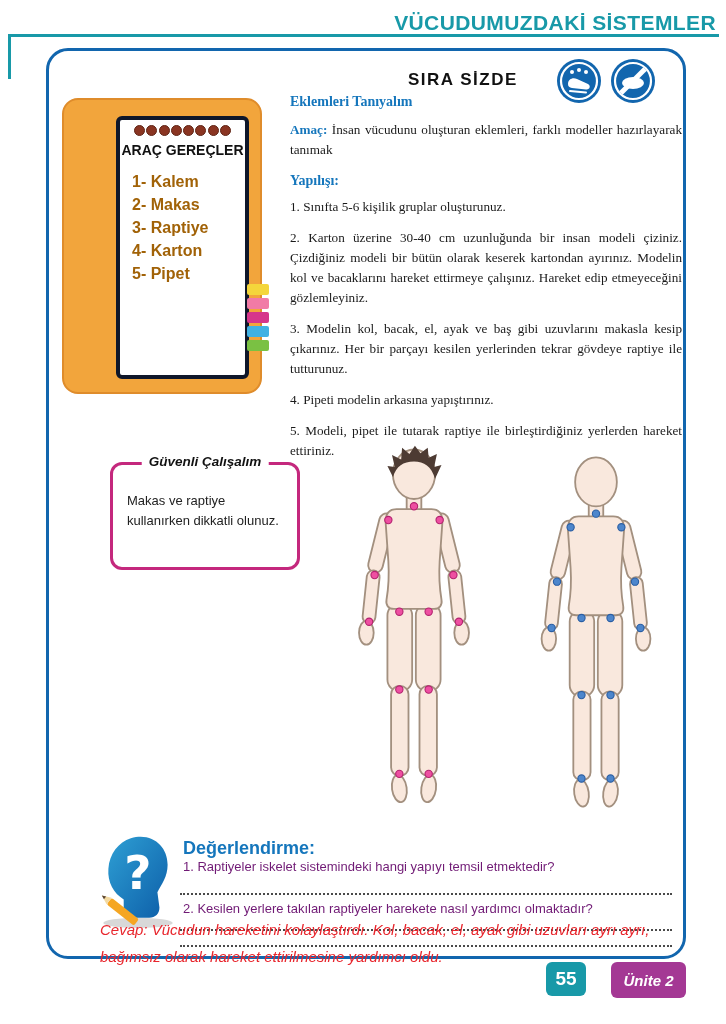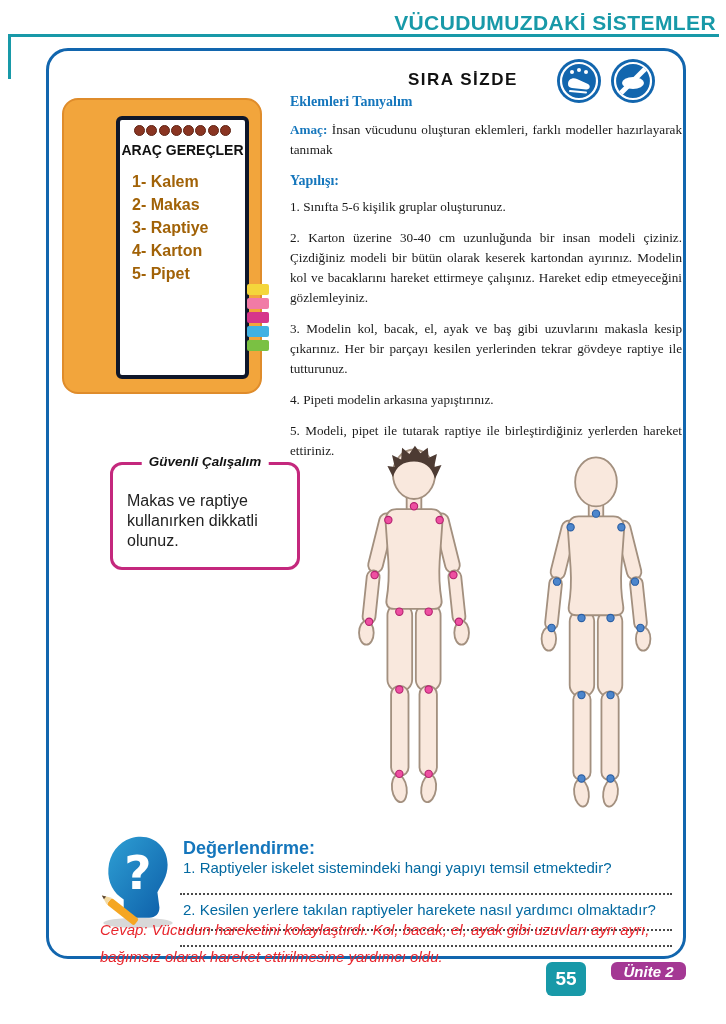--- a/index.html
+++ b/index.html
@@ -34,54 +34,54 @@
   .materials-title{margin-top:22px;text-align:center;font-weight:bold;font-size:14px;color:#111;}
   .materials-list{margin:12px 0 0 12px;font-size:16px;line-height:23px;color:#a16207;font-weight:bold;}
   .tab{position:absolute;width:22px;height:11px;border-radius:2px;left:183px;}
 
   
   .safety{position:absolute;left:74px;top:462px;width:184px;height:102px;
           border:3px solid #c4287d;border-radius:12px;background:#fff;margin-left:36px;}
   .safety-title{position:absolute;top:-11px;left:50%;transform:translateX(-50%);
                 background:#fff;padding:0 7px;font-weight:bold;font-style:italic;
                 font-size:13.5px;white-space:nowrap;color:#111;}
-  .safety-text{padding:26px 12px 0 14px;font-size:16px;line-height:20px;color:#222;}
+  .safety-text{padding:26px 12px 0 14px;font-size:13px;line-height:20px;color:#222;}
 
   
   .content-col{position:absolute;left:290px;top:92px;width:392px;font-size:13.2px;
                line-height:20px;text-align:justify;color:#1a1a1a;font-family:Liberation Serif, serif;}
   .blue-h{color:#1576bc;font-weight:bold;font-size:14px;margin:0 0 8px 0;text-align:left;}
   .blue-label{color:#1576bc;font-weight:bold;}
   .content-col p{margin:0 0 11px 0;}
   .content-col .h2{margin:2px 0 6px 0;}
 
   
   .figure{position:absolute;}
   .figure-left{left:336px;top:444px;width:156px;height:394px;}
   .figure-right{left:518px;top:452px;width:156px;height:390px;}
 
   
   .eval-icon{position:absolute;left:96px;top:832px;width:84px;height:96px;}
   .eval-title{position:absolute;left:183px;top:838px;color:#1576bc;font-weight:bold;font-size:18px;}
-  .eval-q{position:absolute;font-size:15px;color:#0369a1;}
+  .eval-q{position:absolute;font-size:13px;color:#701a75;}
   .eval-q1{left:183px;top:859px;width:495px;}
   .eval-q2{left:183px;top:901px;width:500px;}
   .dotline{position:absolute;height:14px;border-bottom:2px dotted #4a4a4a;}
   .dotline1{left:180px;top:879px;width:492px;}
   .dotline2{left:180px;top:915px;width:492px;}
   .dotline3{left:180px;top:931px;width:492px;}
   .answer{color:#e8262d;font-style:italic;}
   .eval-a1{position:absolute;left:196px;top:873px;font-size:15px;white-space:nowrap;}
   .eval-a2{position:absolute;left:100px;top:916px;width:570px;font-size:15px;line-height:27px;}
 
   
   .page-num{position:absolute;left:546px;top:962px;width:40px;height:34px;background:#1899a8;
             color:#fff;font-weight:bold;font-size:19px;border-radius:6px;display:flex;
             align-items:center;justify-content:center;}
-  .unit-badge{position:absolute;left:611px;top:962px;width:75px;height:18px;background:#a43894;
+  .unit-badge{position:absolute;left:611px;top:962px;width:75px;height:36px;background:#a43894;
               color:#fff;font-weight:bold;font-style:italic;font-size:15px;border-radius:6px;
               display:flex;align-items:center;justify-content:center;}
 </style>
 </head>
 <body>
 
 <div class="page">
 
   <div class="header-title">VÜCUDUMUZDAKİ SİSTEMLER</div>
   <div class="header-rule"></div>

